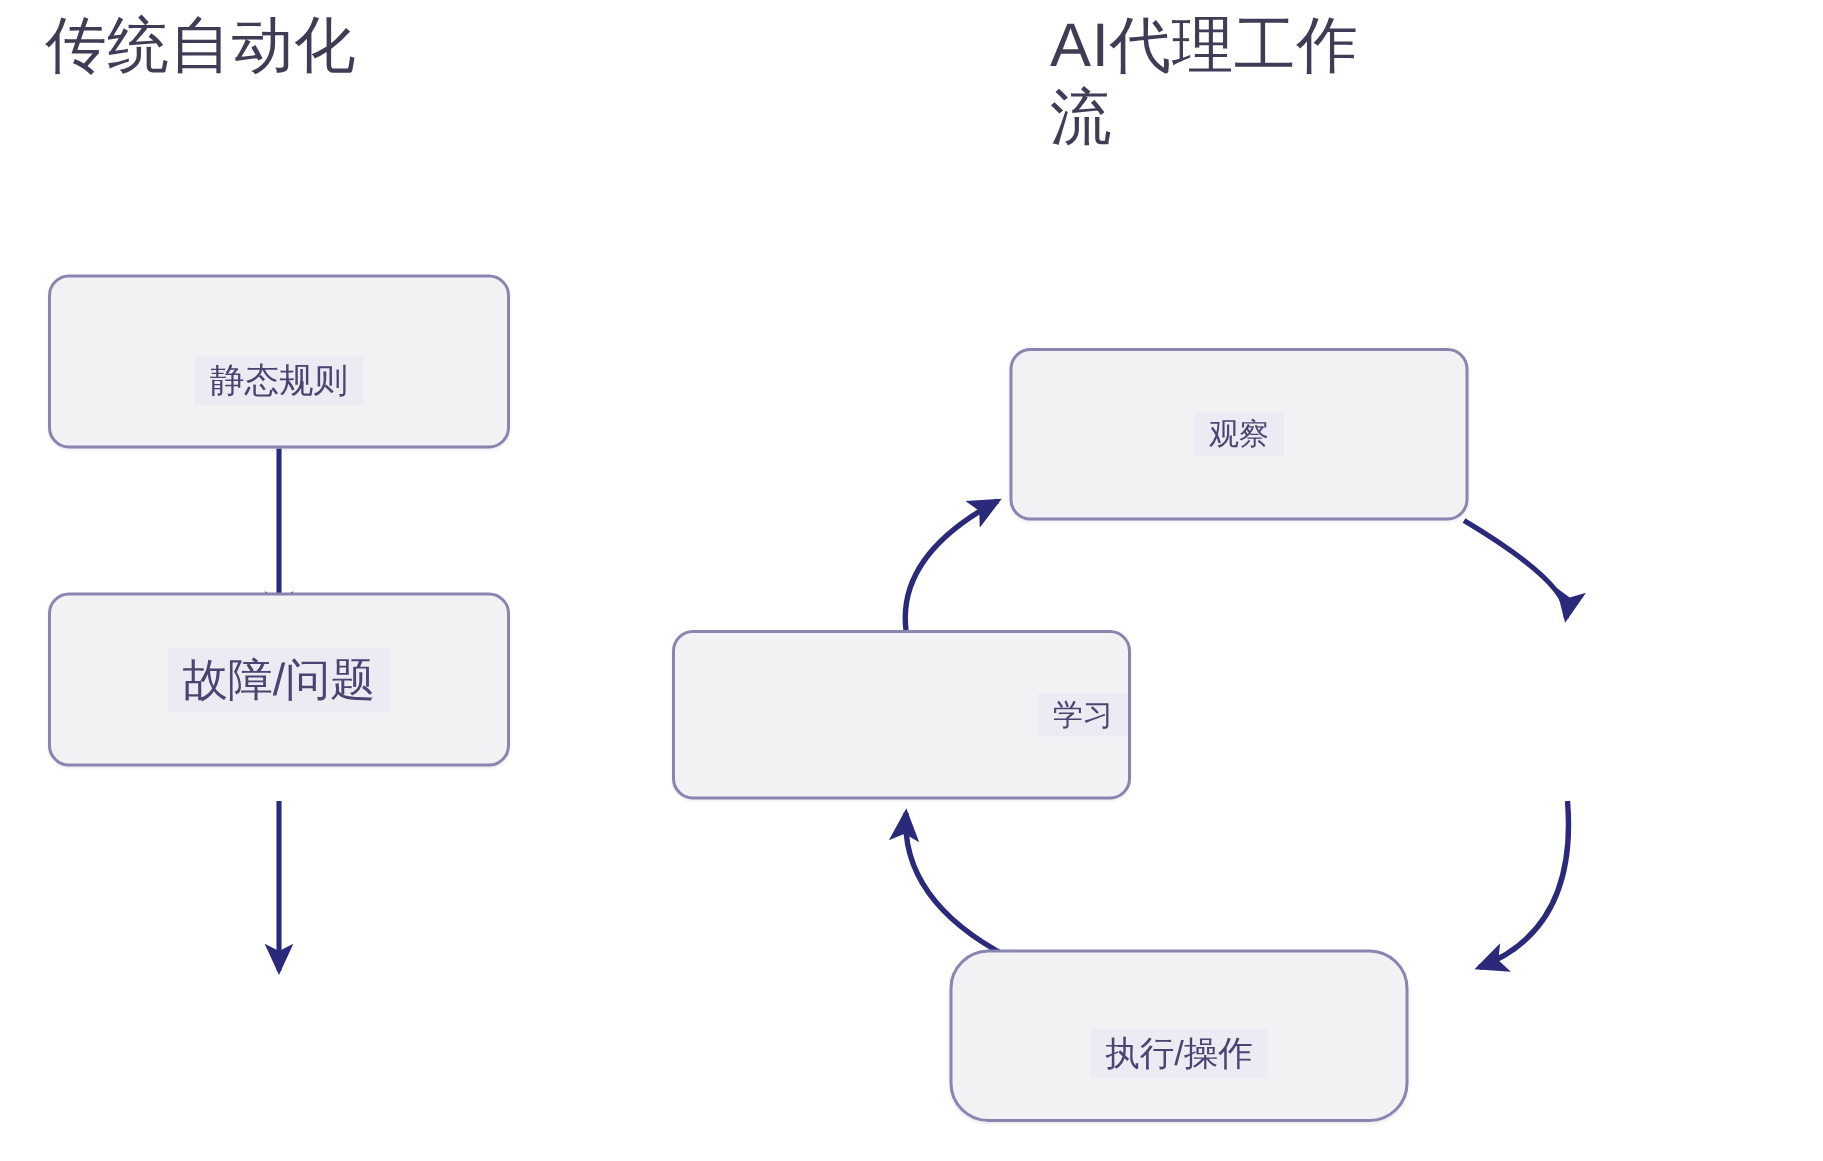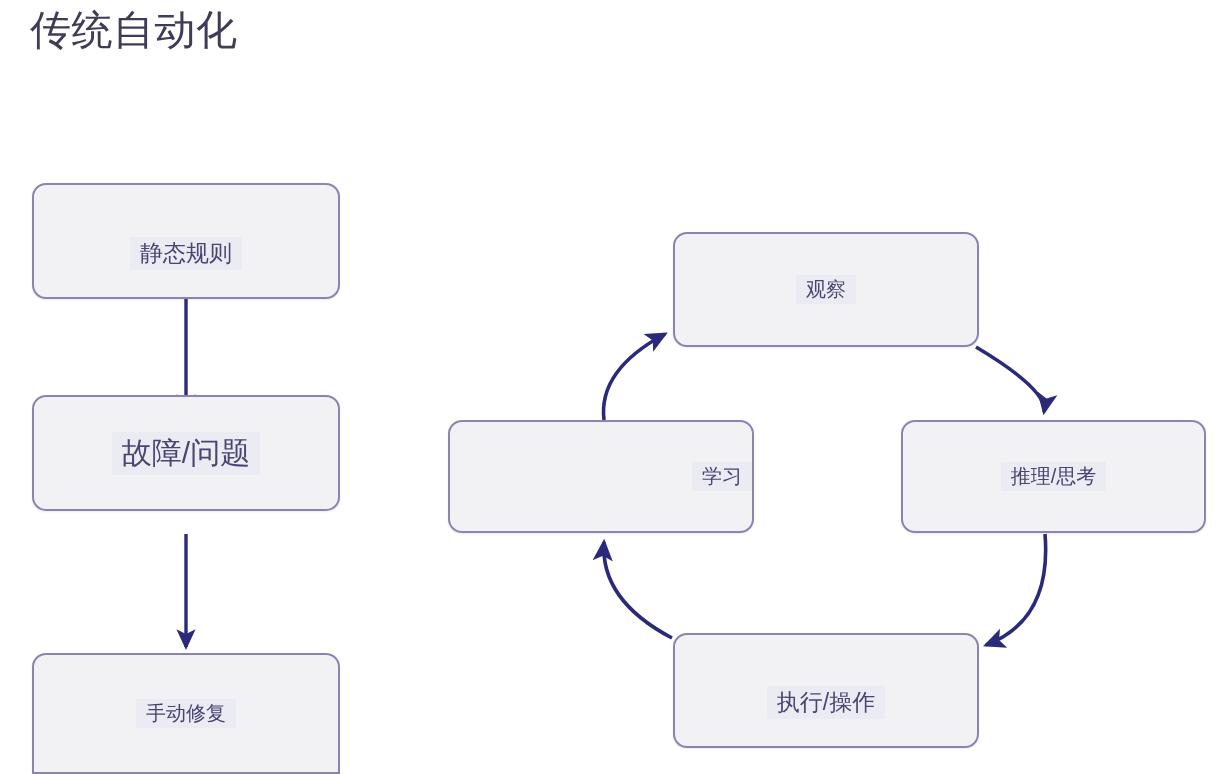--- a/index.html
+++ b/index.html
@@ -60,38 +60,39 @@
 
   
   #node-static-rules  { left: 32px; top: 183px; width: 308px; height: 116px; }
   #node-fault-issue   { left: 32px; top: 395px; width: 308px; height: 116px; }
   #node-manual-fix    { left: 32px; top: 653px; width: 308px; height: 121px;
                         border-bottom-left-radius: 0; border-bottom-right-radius: 0; }
 
   
   #node-observe   { left: 673px; top: 232px; width: 306px; height: 115px; }
   #node-reason    { left: 901px; top: 420px; width: 305px; height: 113px; }
-  #node-act       { left: 673px; top: 633px; width: 306px; height: 115px; }
+  #node-act       { left: 633px; top: 633px; width: 306px; height: 115px; border-radius: 26px; }
   #node-learn     { left: 448px; top: 420px; width: 306px; height: 113px; justify-content: flex-end; }
 
   .arrows {
     position: absolute;
     left: 0; top: 0;
     width: 1215px;
     height: 774px;
     pointer-events: none;
   }
 </style>
 </head>
 <body>
 
 <div class="canvas">
 
   <div id="title-left" class="panel-title">传统自动化</div>
 
+  <div id="title-right" class="panel-title">AI代理工作流</div>
 
   <svg class="arrows" viewBox="0 0 1215 774">
     <defs>
       <marker id="ah" viewBox="0 0 10 10" refX="8.2" refY="5" markerWidth="6.4" markerHeight="6.4" orient="auto-start-reverse">
         <path d="M 0 0.6 L 9.6 5 L 0 9.4 L 2.2 5 Z" fill="#2b2a7a"></path>
       </marker>
     </defs>
 
     <g>
       <path d="M 186 299 L 186 412" stroke="#2b2a7a" stroke-width="3.4" fill="none" marker-end="url(#ah)"></path>
@@ -118,31 +119,25 @@
   </svg>
 
   <div id="node-static-rules" class="node sz-sm">
     <span class="node-label">静态规则</span>
   </div>
 
   <div id="node-fault-issue" class="node sz-lg">
     <span class="node-label">故障/问题</span>
   </div>
 
-  <div id="node-manual-fix" class="node sz-md">
-    <span class="node-label">手动修复</span>
-  </div>
 
   <div id="node-observe" class="node sz-md">
     <span class="node-label">观察</span>
   </div>
 
-  <div id="node-reason" class="node sz-md">
-    <span class="node-label">推理/思考</span>
-  </div>
 
   <div id="node-act" class="node sz-sm">
     <span class="node-label">执行/操作</span>
   </div>
 
   <div id="node-learn" class="node sz-md">
     <span class="node-label">学习</span>
   </div>
 
 </div>

